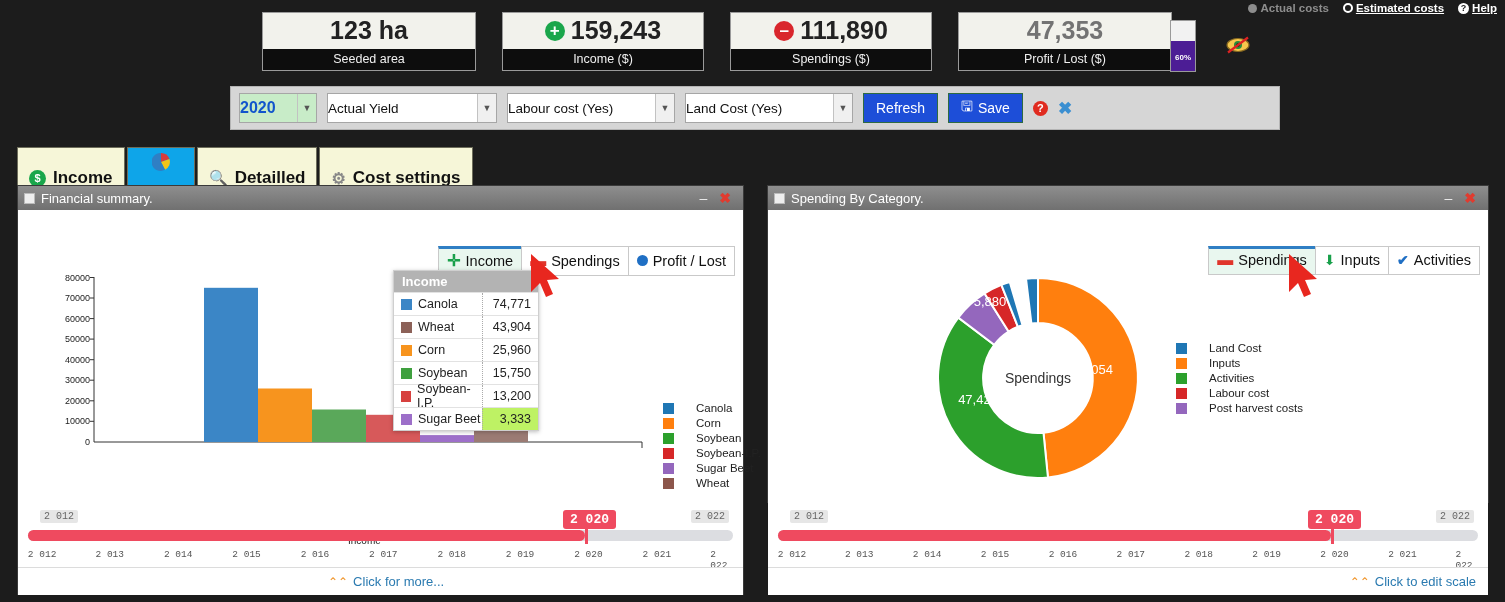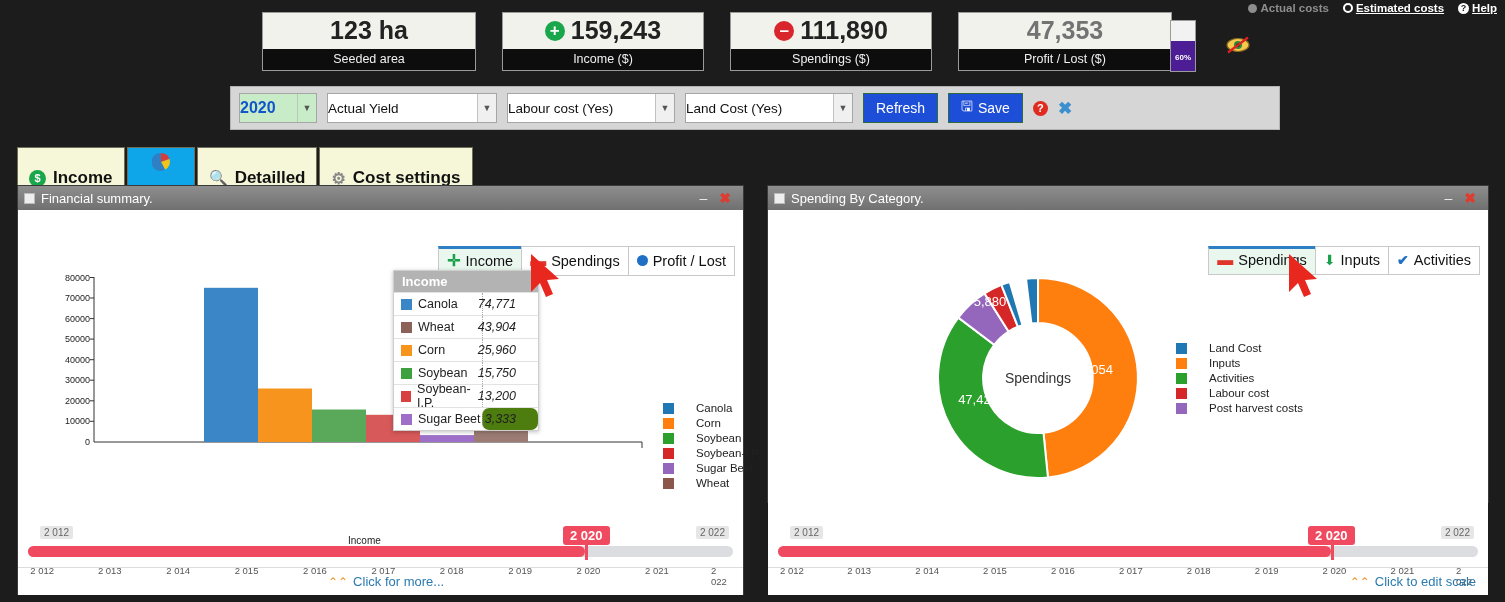--- a/index.html
+++ b/index.html
@@ -209,31 +209,31 @@
     background:#b3b3b3; color:#fff; font-weight:bold;
     padding:3px 8px; font-size:13px;
   }
   .tt-row{
     display:flex; align-items:center;
     border-top:1px solid #e2e2e2;
     height:23px;
   }
   .tt-row .nm{ flex:1; display:flex; align-items:center; gap:6px; padding-left:7px; }
   .tt-row .vl{
-    width:56px; text-align:right; padding-right:22px;
+    width:56px; text-align:right; padding-right:7px;
     border-left:1px dotted #aaa; height:100%;
-    display:flex;align-items:center;justify-content:flex-end;font-style:italic;
-  }
-  .tt-row:last-child .vl{ background:#4d7c0f;border-radius:7px; }
+    display:flex;align-items:center;justify-content:flex-end;
+  }
+  .tt-row:last-child .vl{ background:#bef264; }
 
   
   .cursor{ position:absolute; z-index:30; }
 
   
-  .slider{ position:absolute; left:0; width:100%; top:316px; }
+  .slider{ position:absolute; left:0; width:100%; top:300px;font-family:Liberation Mono, monospace; }
   .sl-badges{ position:relative; height:18px; font-size:10px; }
   .sl-badge{
     position:absolute; background:#e6e6e6; color:#666;
     padding:1px 4px; border-radius:2px;
   }
   .sl-badge.cur{
     background:#ef4a5f; color:#fff; font-size:13px; font-weight:bold;
     padding:2px 7px; border-radius:3px;
   }
   .sl-track{

